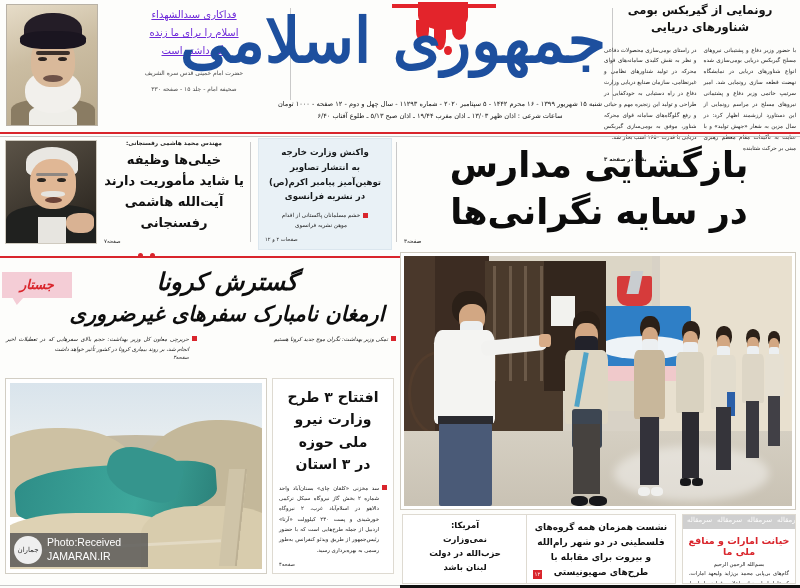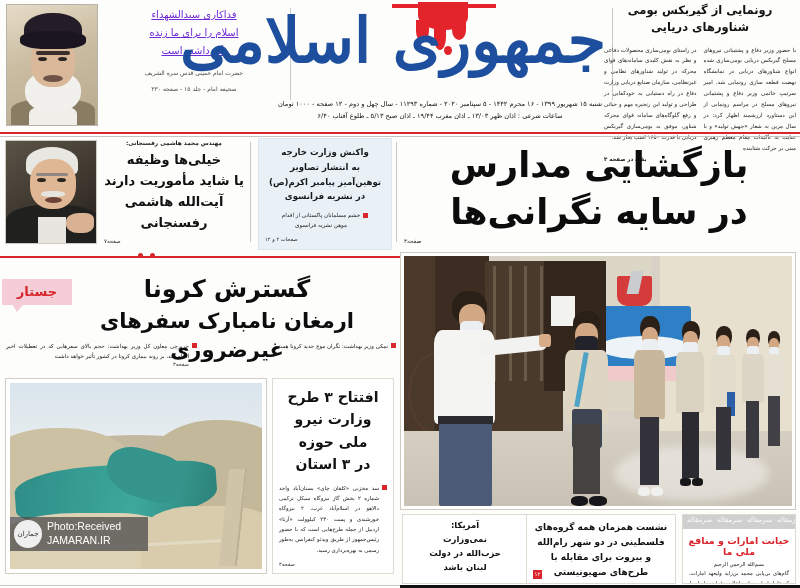--- a/index.html
+++ b/index.html
@@ -108,21 +108,21 @@
   .main-head { position:absolute; right:6px; top:2px; width:390px; text-align:center; }
   .main-head .mh {
     font-size: 35px; font-weight: 800; line-height: 1.34; color:#0c0c0c; letter-spacing:-.5px;
   }
   .main-head .mh-page { font-size:5.6px; color:#222; text-align:left; margin-top:2px; padding-right:0; }
 
   .dotsep { position:absolute; left:116px; top:252px; width:66px; height:7px; }
   .dotsep i { position:absolute; top:1px; width:5px; height:5px; border-radius:50%; background:#d9252c; }
 
   
-  .band3 { position:absolute; left:0; top:269px; width:400px; height:110px; }
+  .band3 { position:absolute; left:0; top:262px; width:400px; height:110px;font-style:italic; }
   .jostar-tag { position:absolute; left:2px; top:10px; width:70px; height:26px; background:#f4cdd6; }
   .jostar-tag .t { color:#d9252c; font-size:13px; font-weight:700; text-align:center; line-height:26px; letter-spacing:2px;}
   .jostar-tag:after { content:""; position:absolute; left:10px; bottom:-7px; width:12px; height:8px;
     background:#f4cdd6; clip-path: polygon(0 0, 100% 0, 40% 100%); }
 
   .corona-head { position:absolute; right:8px; top:4px; width:330px; text-align:center; }
   .corona-head .l1 { font-size:24px; font-weight:800; line-height:1.4; color:#0d0d0d; }
   .corona-head .l2 { font-size:21px; font-weight:800; line-height:1.4; color:#0d0d0d; }
   .corona-subs { position:absolute; right:4px; top:72px; width:390px; display:flex; gap:8px; direction:rtl; }
   .csub { flex:1; display:flex; gap:3px; align-items:flex-start; }
@@ -146,21 +146,21 @@
   .dam .water2 { position:absolute; left:38%; top:36%; width:30%; height:26%;
     background:#35958d; border-radius:40% 30% 30% 48%; transform: rotate(16deg); }
   .dam .fgHill { position:absolute; left:-6%; bottom:-4%; width:70%; height:34%;
     background:#ded2b4; border-radius:46% 30% 0 0; }
   .dam .fgHill2 { position:absolute; right:-8%; bottom:-6%; width:56%; height:40%;
     background:#d8ccad; border-radius:38% 40% 0 0; }
   .dam .damwall { position:absolute; right:8%; top:46%; width:7%; height:52%;
     background:#cfc4a8; transform: skewX(-6deg); box-shadow:-2px 0 0 #bcb094 inset; }
   .dam .road { position:absolute; left:12%; bottom:12%; width:72%; height:3px;
     background:#e3dac4; transform: rotate(-3deg); }
-  .wm { position:absolute; left:0; bottom:18px; width:138px; height:34px;
+  .wm { position:absolute; left:0; bottom:2px; width:138px; height:34px;
     background: rgba(80,80,80,.78); display:flex; align-items:center; gap:5px; padding-left:4px; direction:ltr; }
   .wm-circ { width:28px; height:28px; border-radius:50%; background:#efefef; position:relative; flex:0 0 auto; }
   .wm-circ:after { content:"ﺟﻤﺎﺭﺍﻥ"; position:absolute; inset:0; display:flex; align-items:center; justify-content:center;
     font-size:7px; color:#333; }
   .wm-txt { color:#fff; font-size:10.5px; line-height:1.32; font-family:"Liberation Sans", sans-serif; }
 
   .art-energy { position:absolute; left:272px; top:378px; width:122px; height:196px;
     border:1px solid #dedad1; background:#fff; padding:7px 6px; text-align:center; }
   .en-title { font-size:14px; font-weight:700; line-height:1.6; color:#111; }
   .en-body { display:flex; gap:3px; align-items:flex-start; margin-top:7px; }

